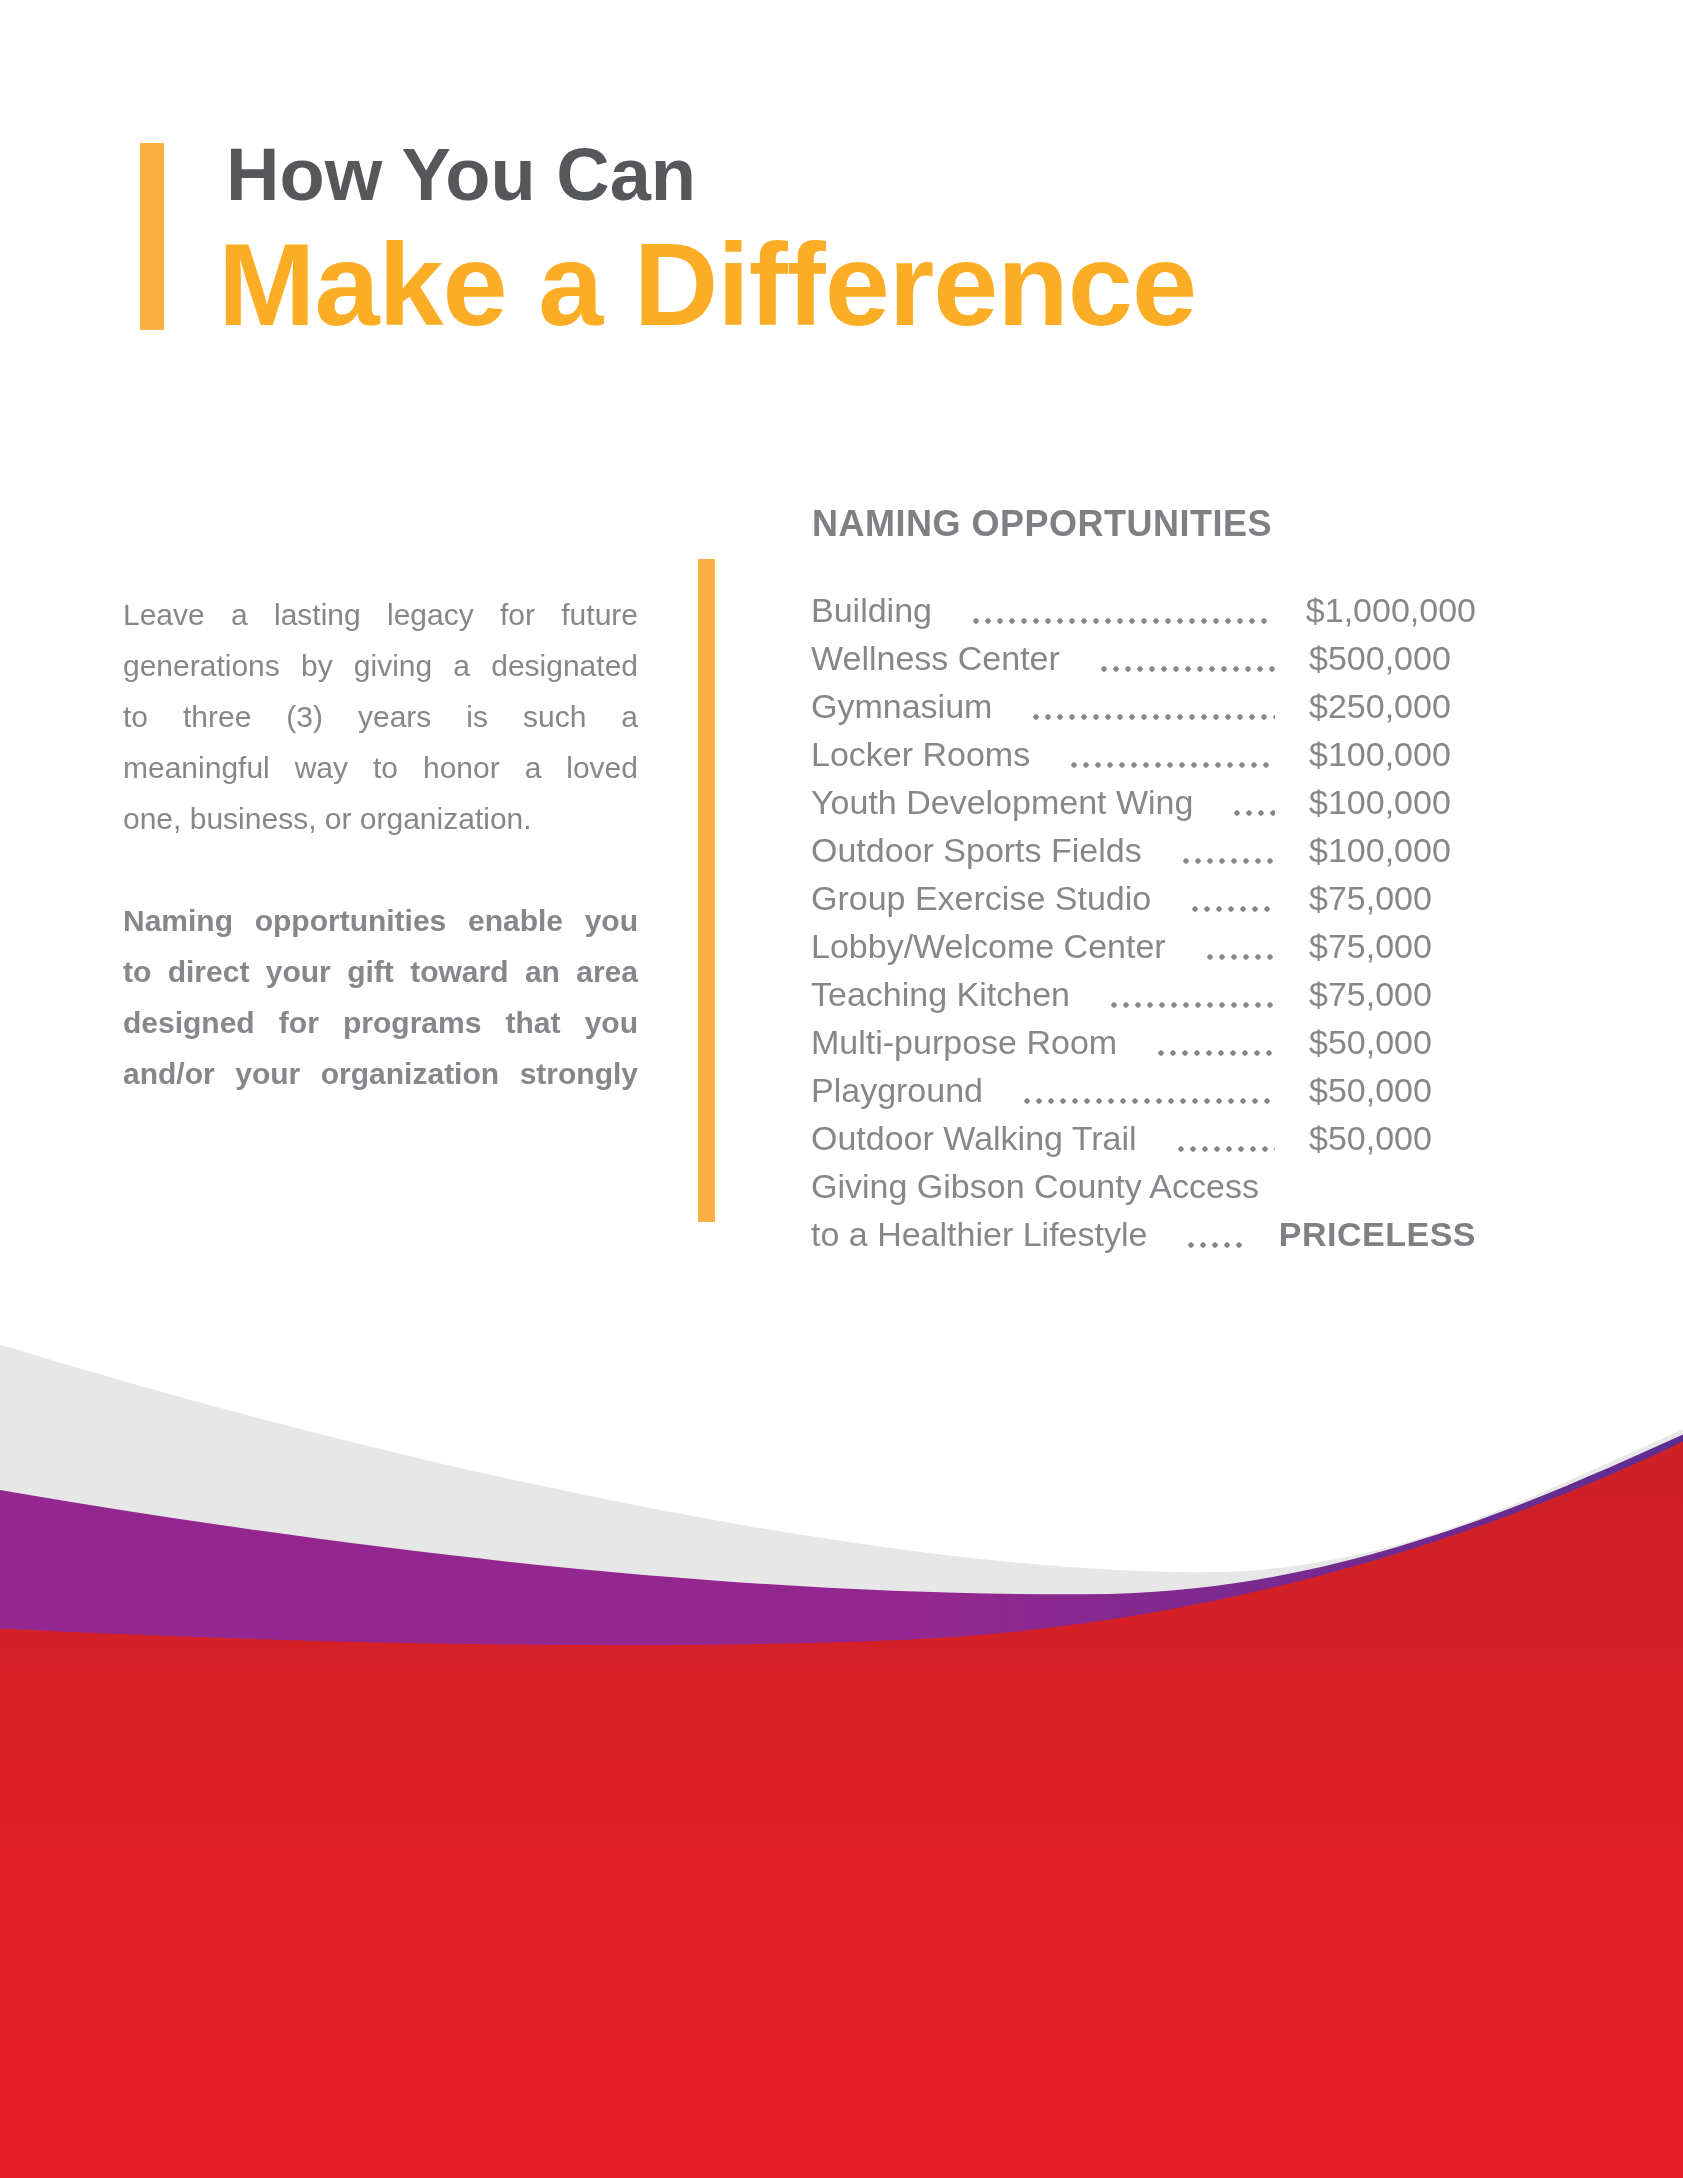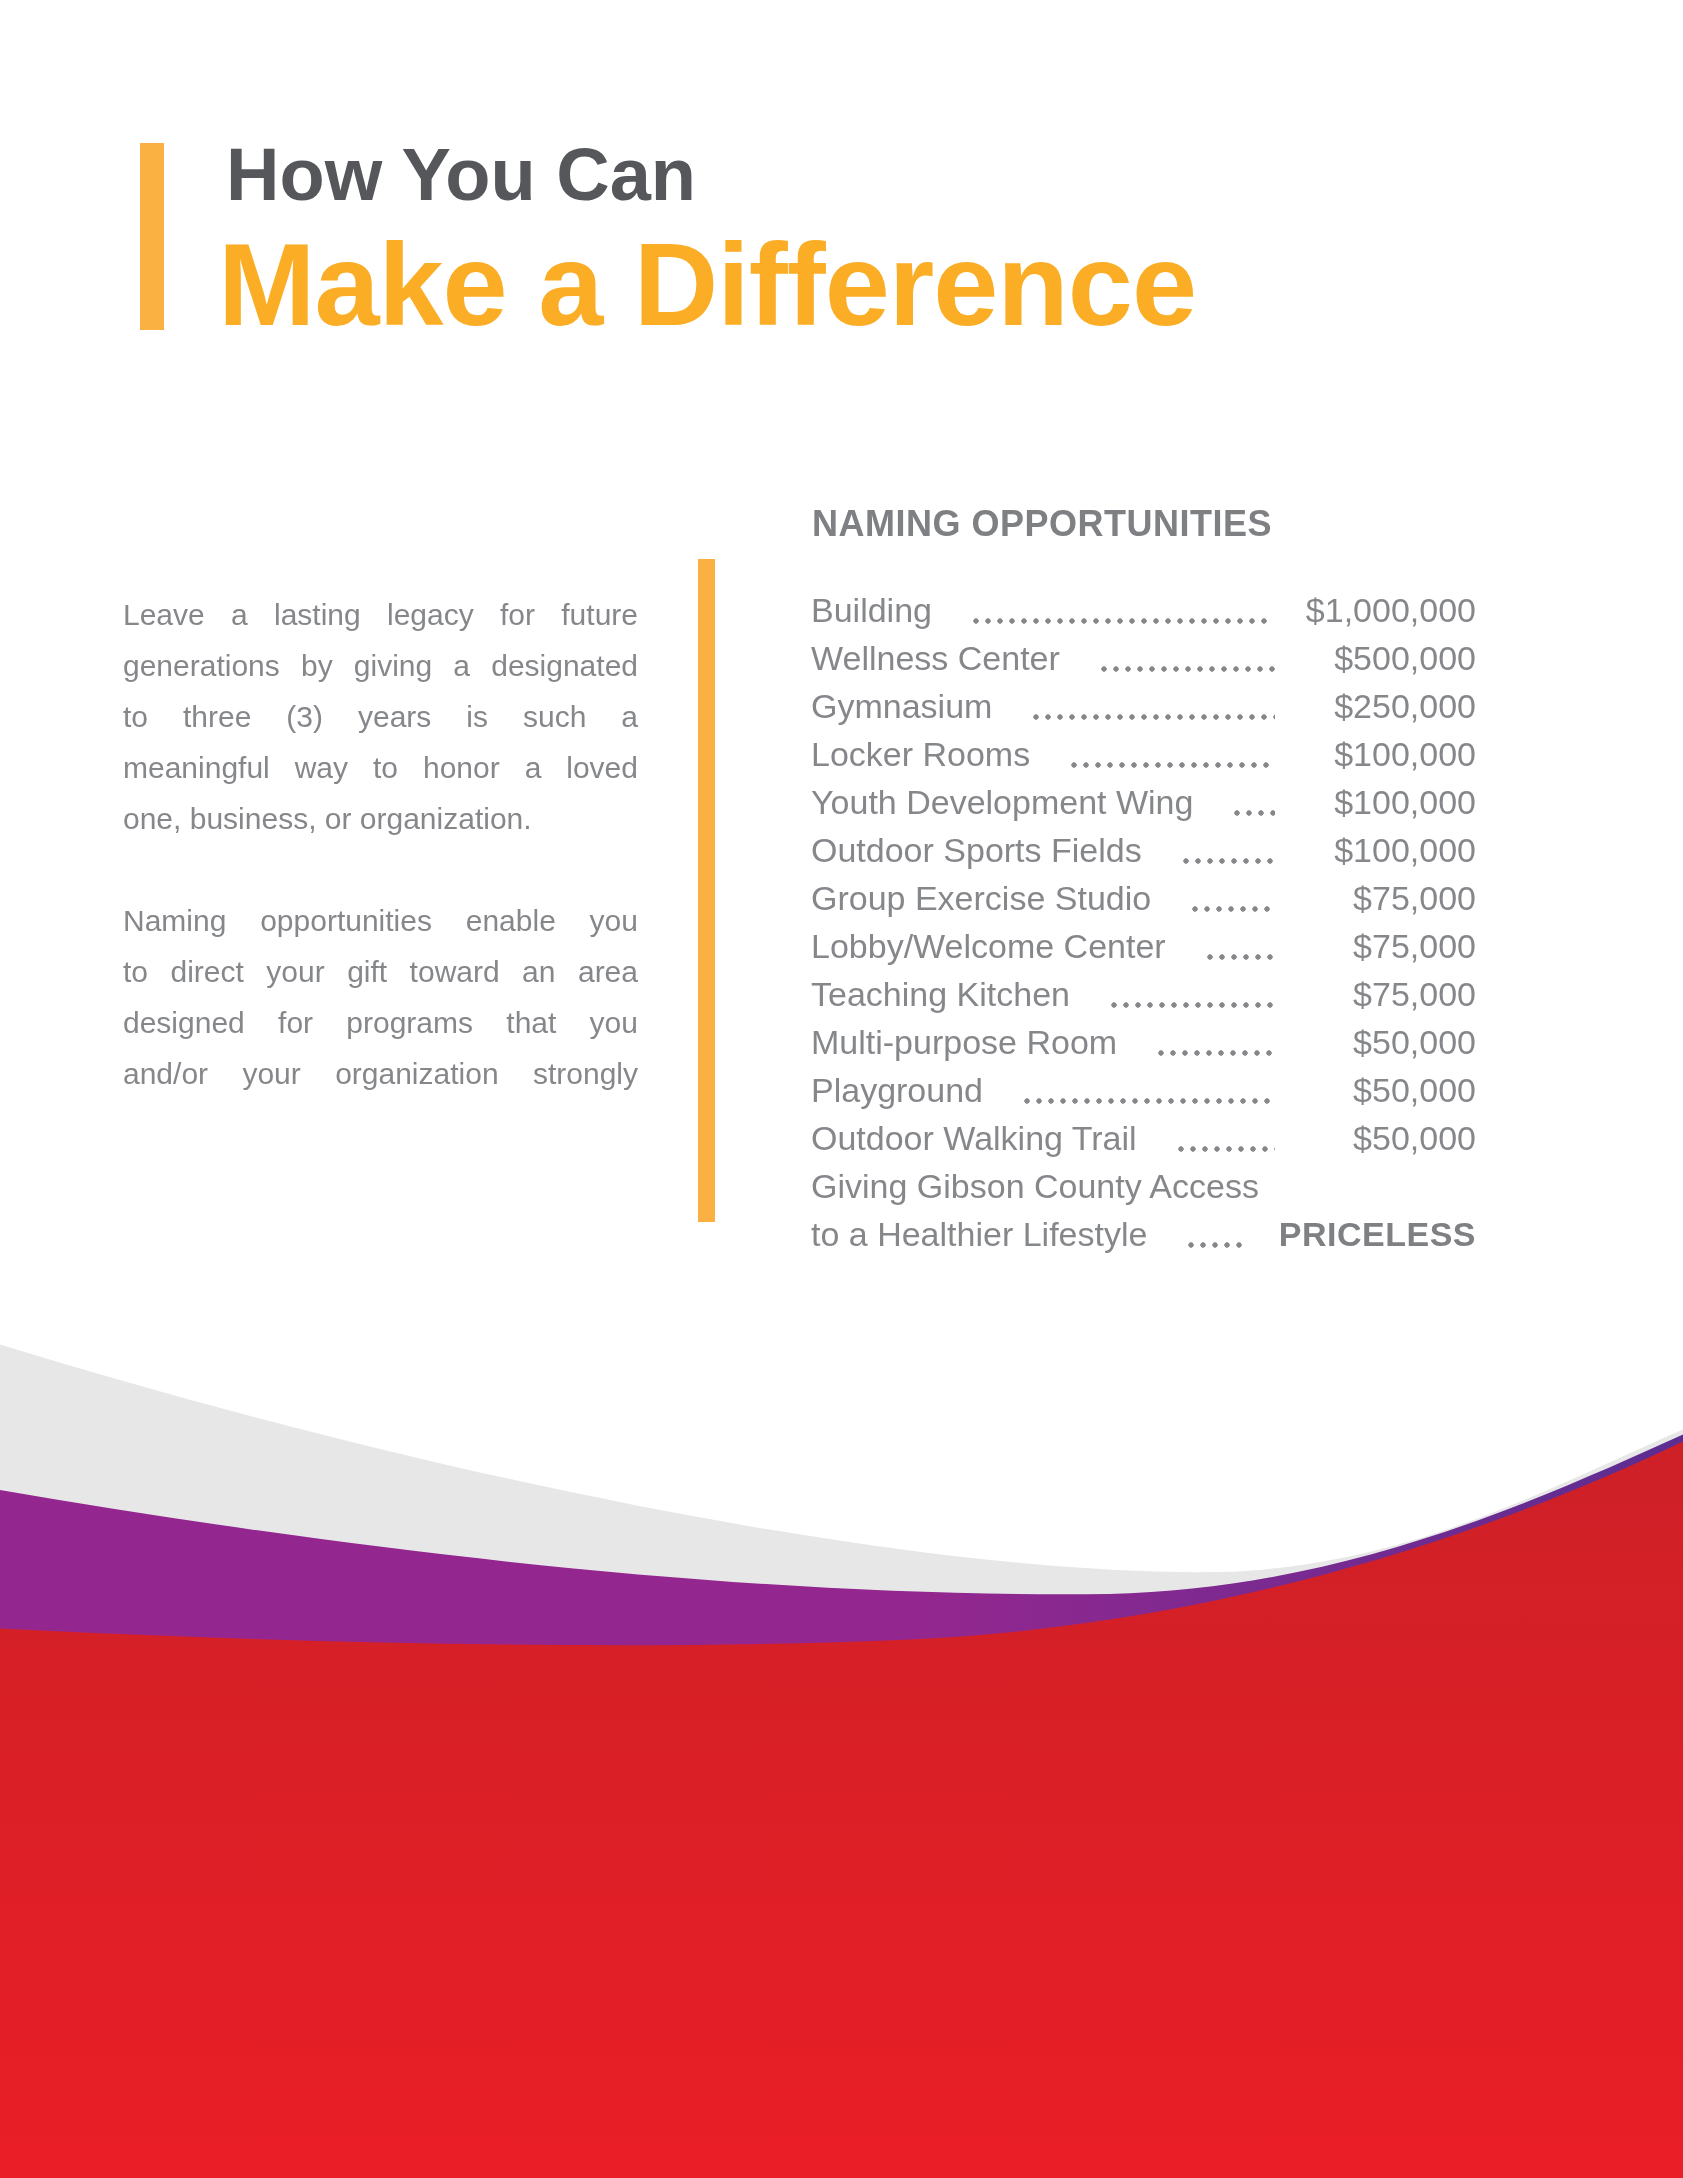--- a/index.html
+++ b/index.html
@@ -22,42 +22,42 @@
     font-size:117px;font-weight:bold;line-height:1;
     color:var(--yellow-text,#FBAD26);letter-spacing:-1px;white-space:nowrap;
   }
   
   .intro{
     position:absolute;left:123px;top:589px;width:515px;
     font-size:30px;line-height:51px;color:var(--body-gray,#85878A);
   }
   .intro .line{text-align:justify;text-align-last:justify;}
   .intro .line.last{text-align-last:left;}
-  .para2{margin-top:51px;}
+  .para2{margin-top:51px;font-weight:bold;}
   
   .list-accent{
     position:absolute;left:698px;top:559px;width:17px;height:663px;
     background:var(--yellow-bar,#FBB042);
   }
   .naming-heading{
     position:absolute;left:812px;top:495px;
     font-size:36px;font-weight:bold;letter-spacing:0.5px;
     color:var(--heading-gray,#7E8083);
     margin-top:8px;
   }
   .list{position:absolute;left:811px;top:586px;width:665px;}
   .row{display:flex;height:48px;line-height:48px;font-size:34px;color:var(--body-gray,#85878A);gap:28px;}
   .row .label{white-space:nowrap;}
   .row .dots{
     flex:1 1 auto;align-self:flex-start;height:38px;min-width:14px;
     margin:0 6px 0 10px;
     background-image:radial-gradient(circle, var(--body-gray,#85878A) 2.4px, transparent 3px);
     background-size:12px 6px;background-repeat:repeat-x;background-position:left bottom;
   }
-  .row .price{min-width:167px;white-space:nowrap;text-align:right;}
+  .row .price{min-width:167px;white-space:nowrap;text-align:left;}
   .row .price.bold{font-weight:bold;color:var(--heading-gray,#7E8083);letter-spacing:0.5px;}
   
   .wave{position:absolute;left:0;top:0;width:1683px;height:2178px;pointer-events:none;}
 </style>
 </head>
 <body>
 
 <div class="page">
 
   <div class="header-accent"></div>

